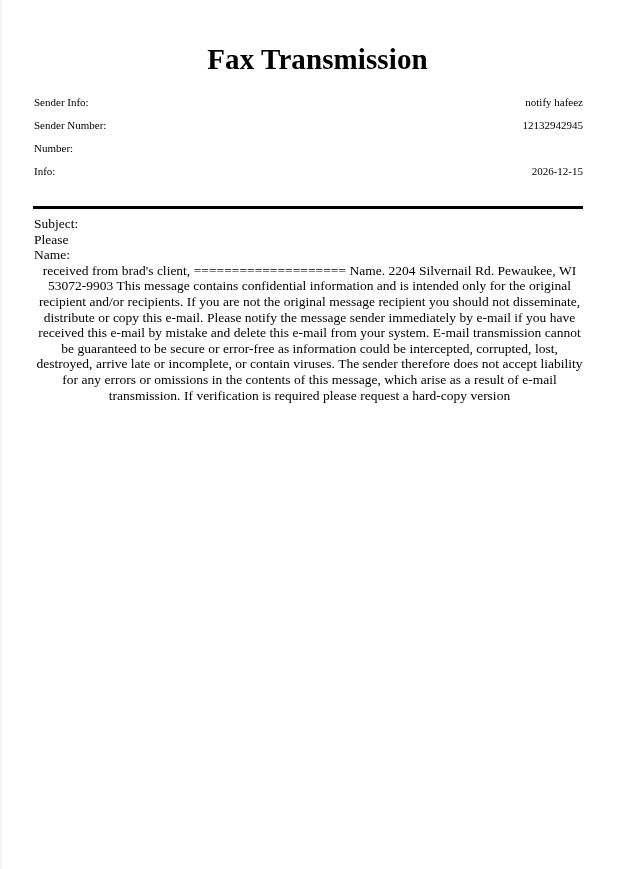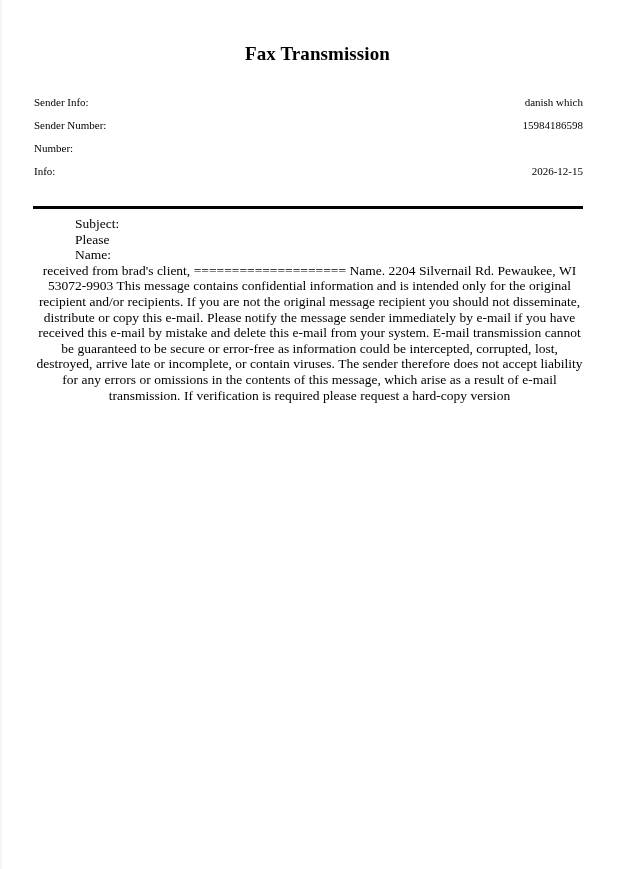--- a/index.html
+++ b/index.html
@@ -36,21 +36,21 @@
     height: 869px;
     background: linear-gradient(to right, #f2f2f2, #ffffff);
   }
 
   .doc-title {
     position: absolute;
     left: 0;
     top: 44px;
     width: 635px;
     text-align: center;
-    font-size: 19px;
+    font-size: 29px;
     font-weight: bold;
     letter-spacing: 0.1px;
     line-height: 1.1;
   }
 
   .header-block {
     position: absolute;
     left: 34px;
     top: 91px;
     width: 549px;
@@ -83,47 +83,46 @@
   .body-block {
     position: absolute;
     left: 34px;
     top: 216px;
     width: 551px;
     font-size: 13.5px;
     line-height: 15.6px;
   }
   .body-line {
     white-space: nowrap;
-    margin-left: 41px;
   }
   .body-text {
     text-align: center;
     white-space: normal;
     word-spacing: 0.1px;
   }
 </style>
 </head>
 <body>
 
 <div class="page">
 
   <div class="page-edge-left"></div>
 
   <div class="doc-title">Fax Transmission</div>
 
   <div class="header-block">
 
     <div class="header-row">
       <span class="header-label">Sender Info:</span>
-      <span class="header-value">danish which</span>
+      <span class="header-value">notify hafeez</span>
     </div>
 
     <div class="header-row">
       <span class="header-label">Sender Number:</span>
-      <span class="header-value">15984186598</span>
+      <span class="header-value">12132942945</span>
     </div>
 
     <div class="header-row">
       <span class="header-label">Number:</span>
       <span class="header-value"></span>
     </div>
 
     <div class="header-row">
       <span class="header-label">Info:</span>
       <span class="header-value">2026-12-15</span>

